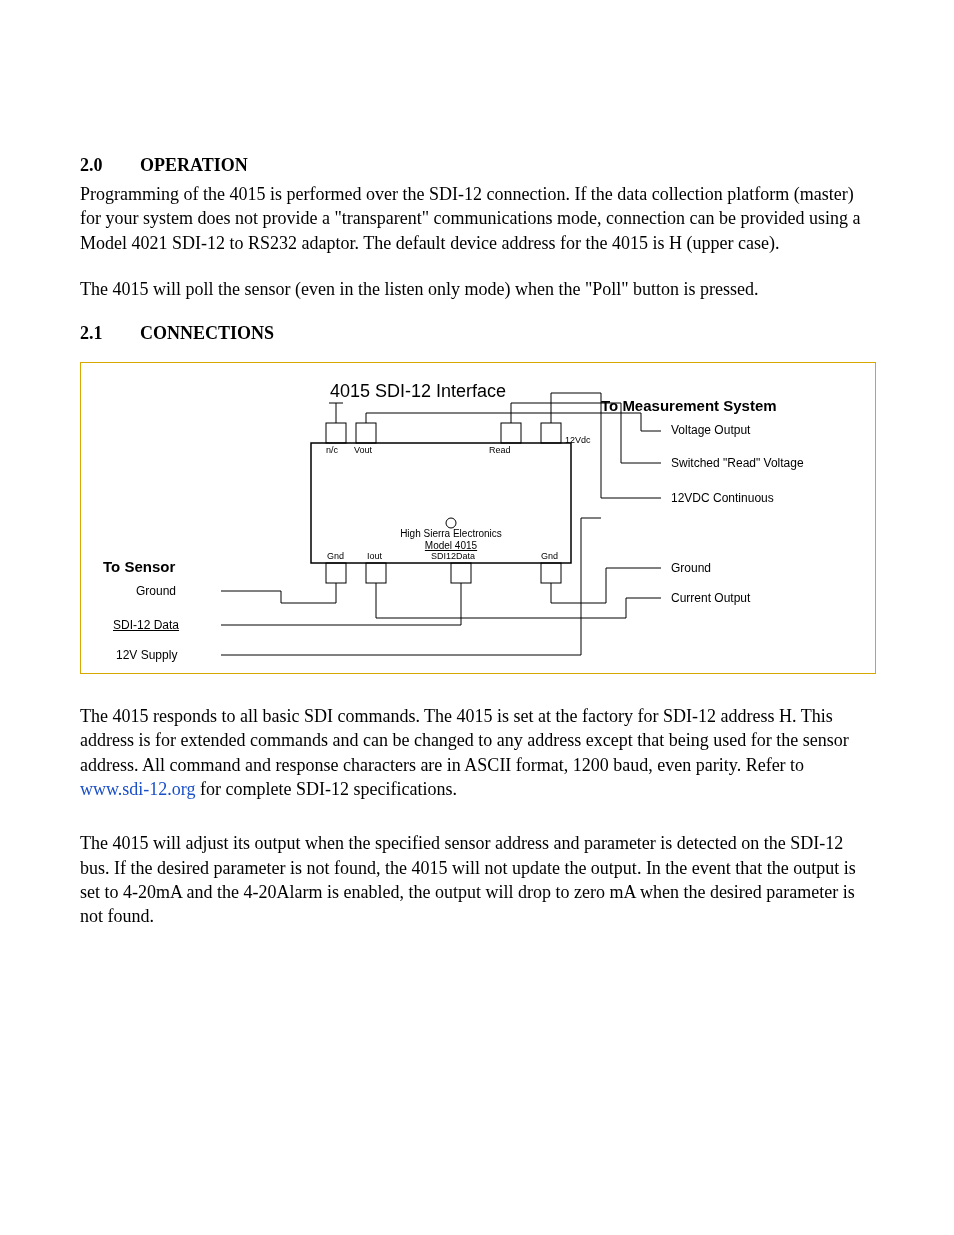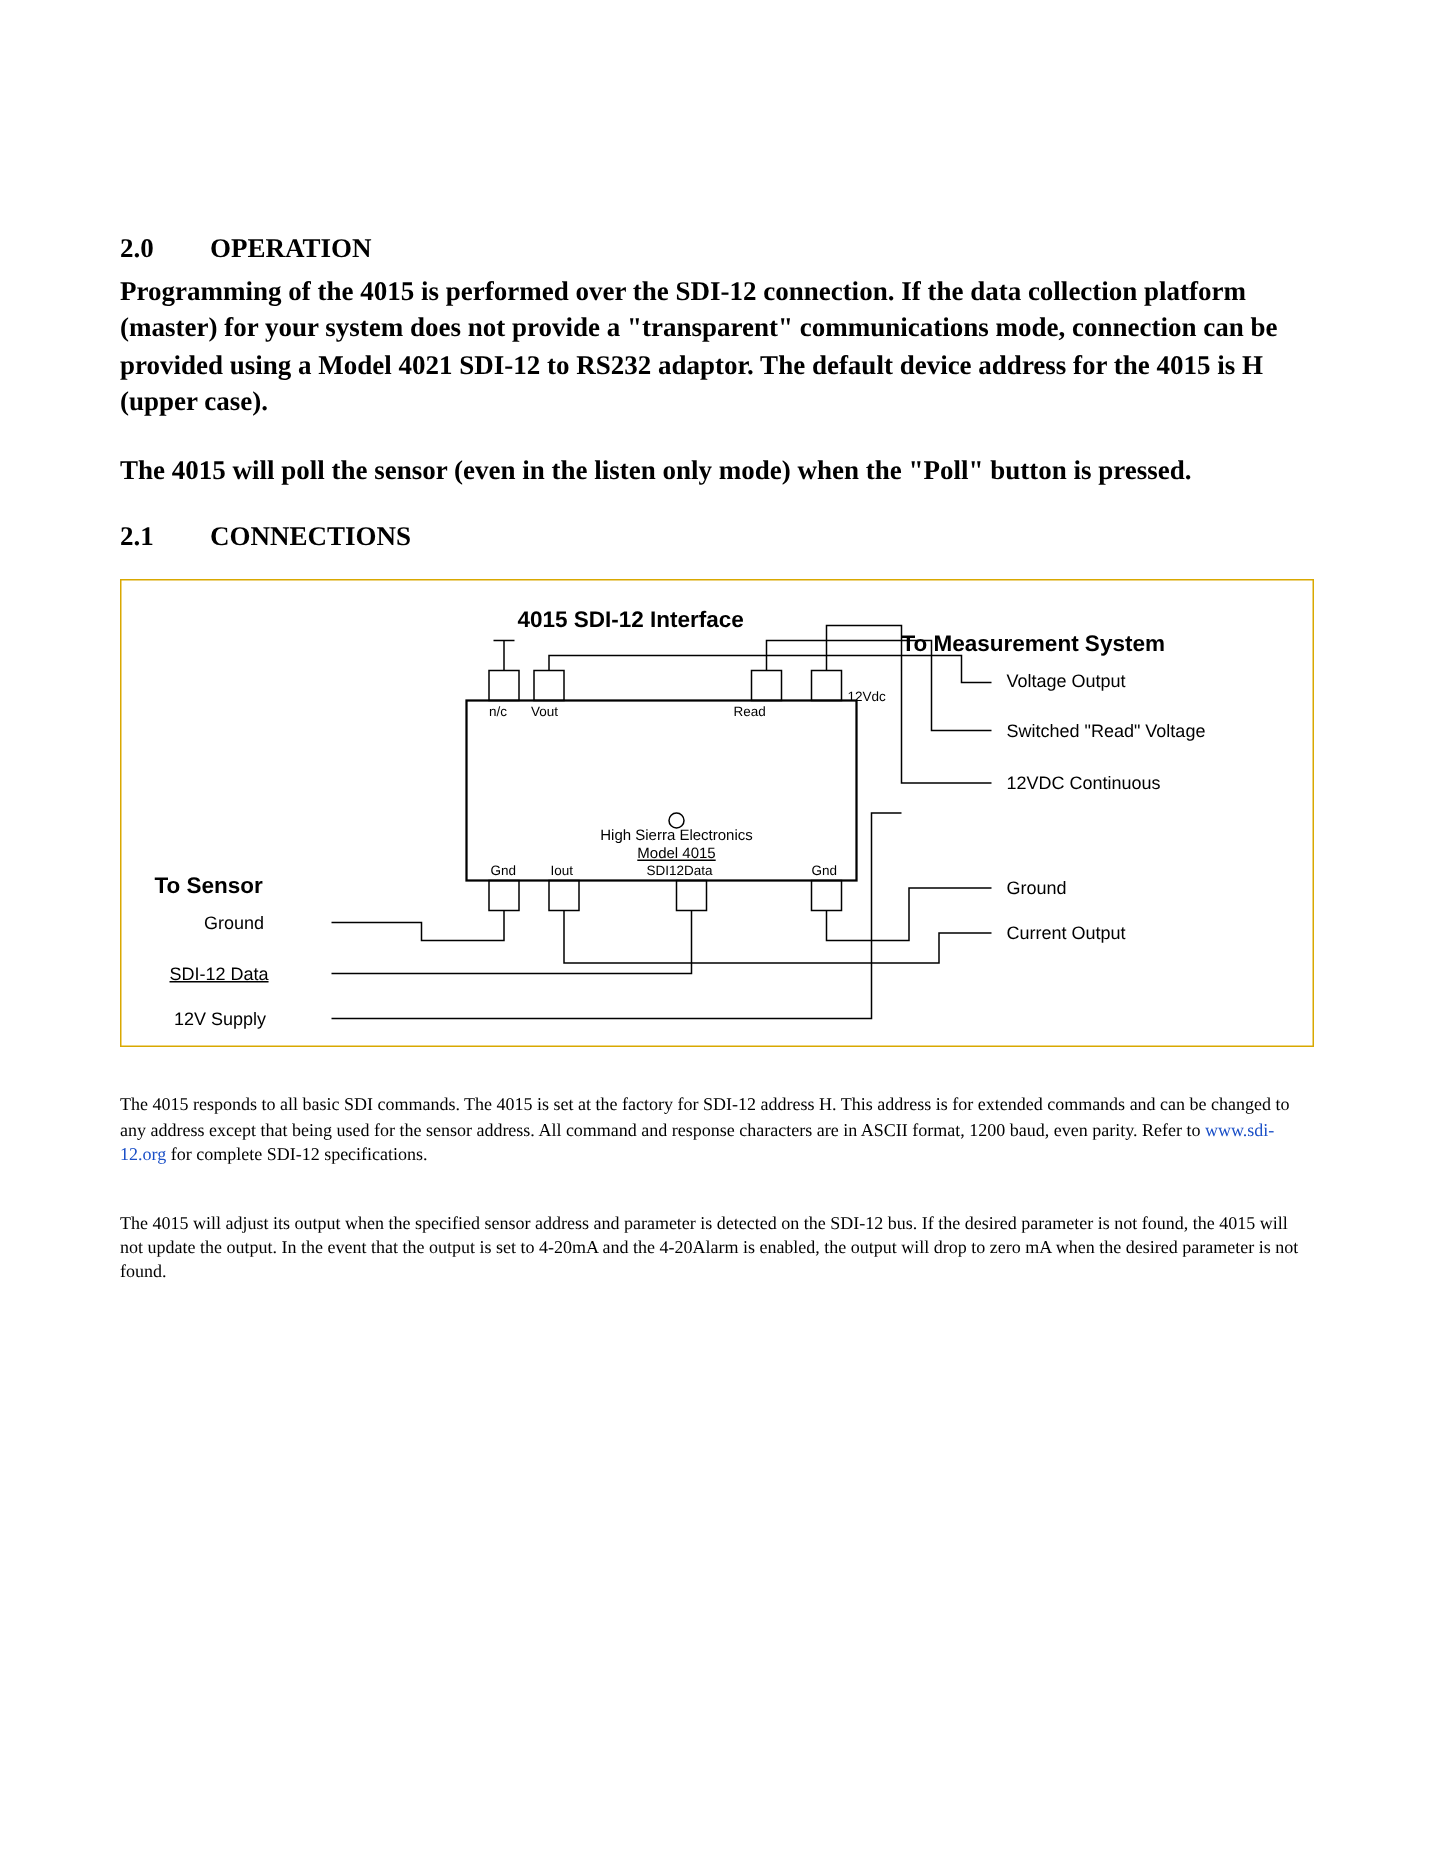--- a/index.html
+++ b/index.html
@@ -19,21 +19,20 @@
     margin-bottom: 6px;
   }
   .section-head .num {
     display: inline-block;
     width: 60px;
   }
   p.body {
     font-size: 18px;
     line-height: 1.35;
     margin: 0 0 22px 0;
-    font-weight: bold;
   }
   .diagram-box {
     border: 1px solid #d9a800;
     width: 100%;
     height: 310px;
     position: relative;
     margin: 18px 0 30px 0;
     font-family: Arial, Helvetica, sans-serif;
     font-size: 12px;
   }
@@ -53,21 +52,21 @@
   .terminal-label { font-size: 9px; }
   .cmd-title {
     text-align: center;
     font-size: 22px;
     margin: 6px 0 10px 0;
   }
   .cmd-title .bold { font-weight: bold; }
   .cmd-title .it { font-style: italic; font-weight: bold; text-decoration: underline; }
   a.link { color: #1a4fc7; text-decoration: none; }
   .body-wide {
-    font-size: 12px;
+    font-size: 18px;
     line-height: 1.35;
     margin: 0 0 30px 0;
   }
 </style>
 </head>
 <body>
 
 <div class="page">
 
   <div class="section-head">
@@ -111,21 +110,21 @@
 
       <path d="M140 228 L200 228 L200 240 L255 240 L255 220" fill="none" stroke="#000"></path>
 
       <path d="M140 262 L380 262 L380 220" fill="none" stroke="#000"></path>
 
       <path d="M140 292 L500 292 L500 155 L520 155" fill="none" stroke="#000"></path>
 
       <path d="M255 45 L255 40 M248 40 L262 40" fill="none" stroke="#000"></path>
     </svg>
 
-    <div class="dlabel" style="left:264px; top:18px; font-size:15px;font-weight:bold;">4015 SDI-12 Interface</div>
+    <div class="dlabel" style="left:249px; top:18px; font-size:18px;">4015 SDI-12 Interface</div>
     <div class="dlabel bold" style="left:520px; top:18px; font-size:15px;margin-top:16px;">To Measurement System</div>
 
     <div class="dlabel" style="left:590px; top:60px;">Voltage Output</div>
     <div class="dlabel" style="left:590px; top:93px;">Switched "Read" Voltage</div>
     <div class="dlabel" style="left:590px; top:128px;">12VDC Continuous</div>
     <div class="dlabel" style="left:590px; top:198px;">Ground</div>
     <div class="dlabel" style="left:590px; top:228px;">Current Output</div>
 
     <div class="dlabel bold" style="left:22px; top:195px; font-size:15px;">To Sensor</div>
     <div class="dlabel" style="left:55px; top:221px;">Ground</div>

